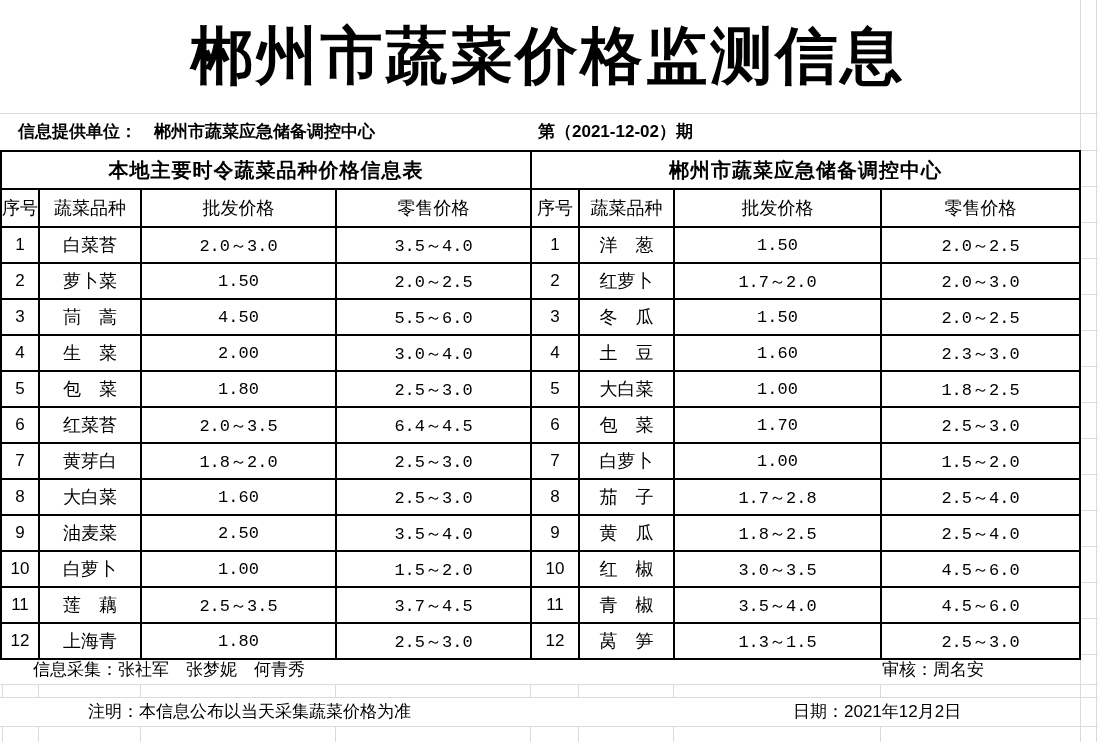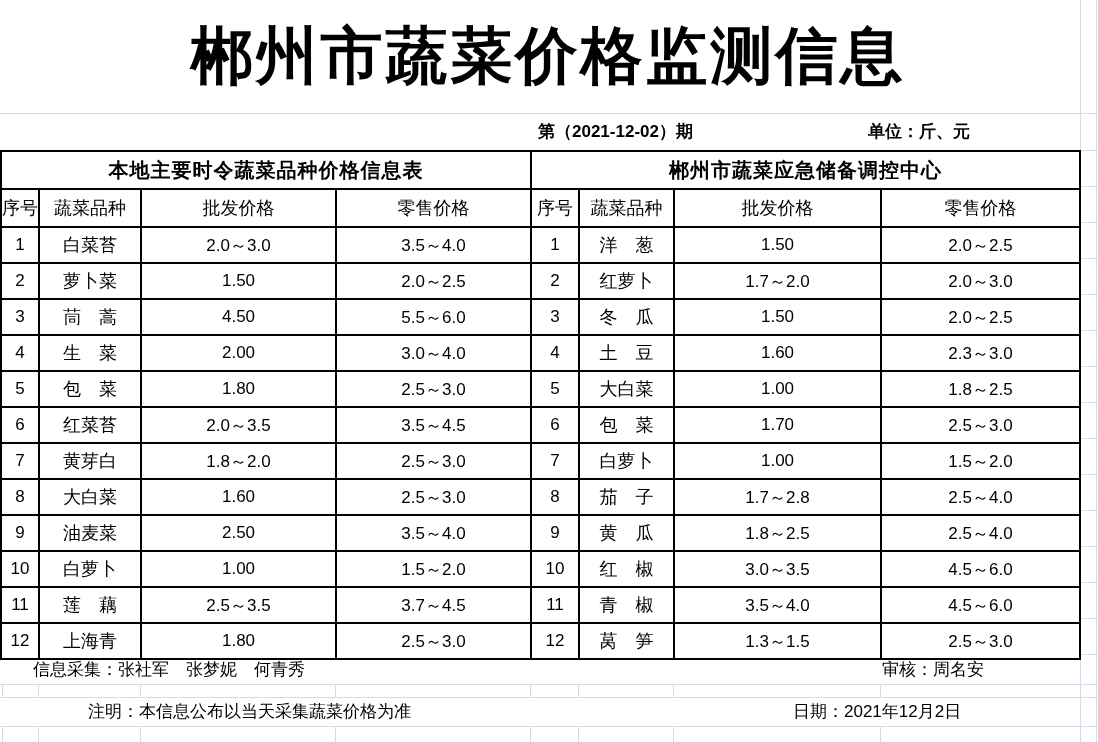--- a/index.html
+++ b/index.html
@@ -32,21 +32,21 @@
   .tables{position:absolute;left:0;top:150px;display:flex;}
   table.price-table{border-collapse:collapse;table-layout:fixed;background:#fff;}
   table.price-table.right{margin-left:-2px;}
   table.price-table th,table.price-table td{border:2px solid #000;padding:0;overflow:hidden;white-space:nowrap;}
   th.t-title{height:36px;font-size:20px;font-weight:bold;text-align:center;letter-spacing:1px;}
   tr.cols th{height:36px;font-size:18px;font-weight:normal;text-align:center;}
   tbody tr{height:36px;}
   tbody td{text-align:center;vertical-align:middle;}
   td.c-num{font-family:"Liberation Sans",sans-serif;font-size:17px;}
   td.c-name{font-size:18px;text-align:center;}
-  td.c-price{font-family:Liberation Sans, sans-serif;font-size:17px;}
+  td.c-price{font-family:Liberation Mono, monospace;font-size:17px;}
 
   
   .footer-row{position:absolute;left:0;width:1079px;font-family:"Liberation Sans",sans-serif;font-size:17px;}
   .footer-row span{position:absolute;white-space:nowrap;}
   .collectors-row{top:656px;height:28px;line-height:28px;}
   .collectors{left:33px;}
   .auditor{left:882px;}
   .note-row{top:697px;height:29px;line-height:29px;}
   .note{left:88px;}
   .date{left:793px;}
@@ -92,22 +92,22 @@
       <div class="gl" style="left: 578px; top: 726px; width: 1px; height: 16px; background: rgb(214, 220, 230);"></div>
       <div class="gl" style="left: 673px; top: 684px; width: 1px; height: 13px; background: rgb(214, 220, 230);"></div>
       <div class="gl" style="left: 673px; top: 726px; width: 1px; height: 16px; background: rgb(214, 220, 230);"></div>
       <div class="gl" style="left: 880px; top: 684px; width: 1px; height: 13px; background: rgb(214, 220, 230);"></div>
       <div class="gl" style="left: 880px; top: 726px; width: 1px; height: 16px; background: rgb(214, 220, 230);"></div>
     </div>
 
   <div class="title">郴州市蔬菜价格监测信息</div>
 
   <div class="info-bar">
+    <span class="info-provider">信息提供单位：　郴州市蔬菜应急储备调控中心</span>
     <span class="info-issue">第（2021-12-02）期</span>
-    <span class="info-unit">单位：斤、元</span>
   </div>
 
   <div class="tables">
 
     <table class="price-table left">
       <colgroup>
           <col style="width:38px">
           <col style="width:102px">
           <col style="width:195px">
           <col style="width:195px">
@@ -151,21 +151,21 @@
           <tr>
             <td class="c-num">5</td>
             <td class="c-name">包　菜</td>
             <td class="c-price">1.80</td>
             <td class="c-price">2.5～3.0</td>
           </tr>
           <tr>
             <td class="c-num">6</td>
             <td class="c-name">红菜苔</td>
             <td class="c-price">2.0～3.5</td>
-            <td class="c-price">3.5～4.5</td>
+            <td class="c-price">6.4～4.5</td>
           </tr>
           <tr>
             <td class="c-num">7</td>
             <td class="c-name">黄芽白</td>
             <td class="c-price">1.8～2.0</td>
             <td class="c-price">2.5～3.0</td>
           </tr>
           <tr>
             <td class="c-num">8</td>
             <td class="c-name">大白菜</td>

